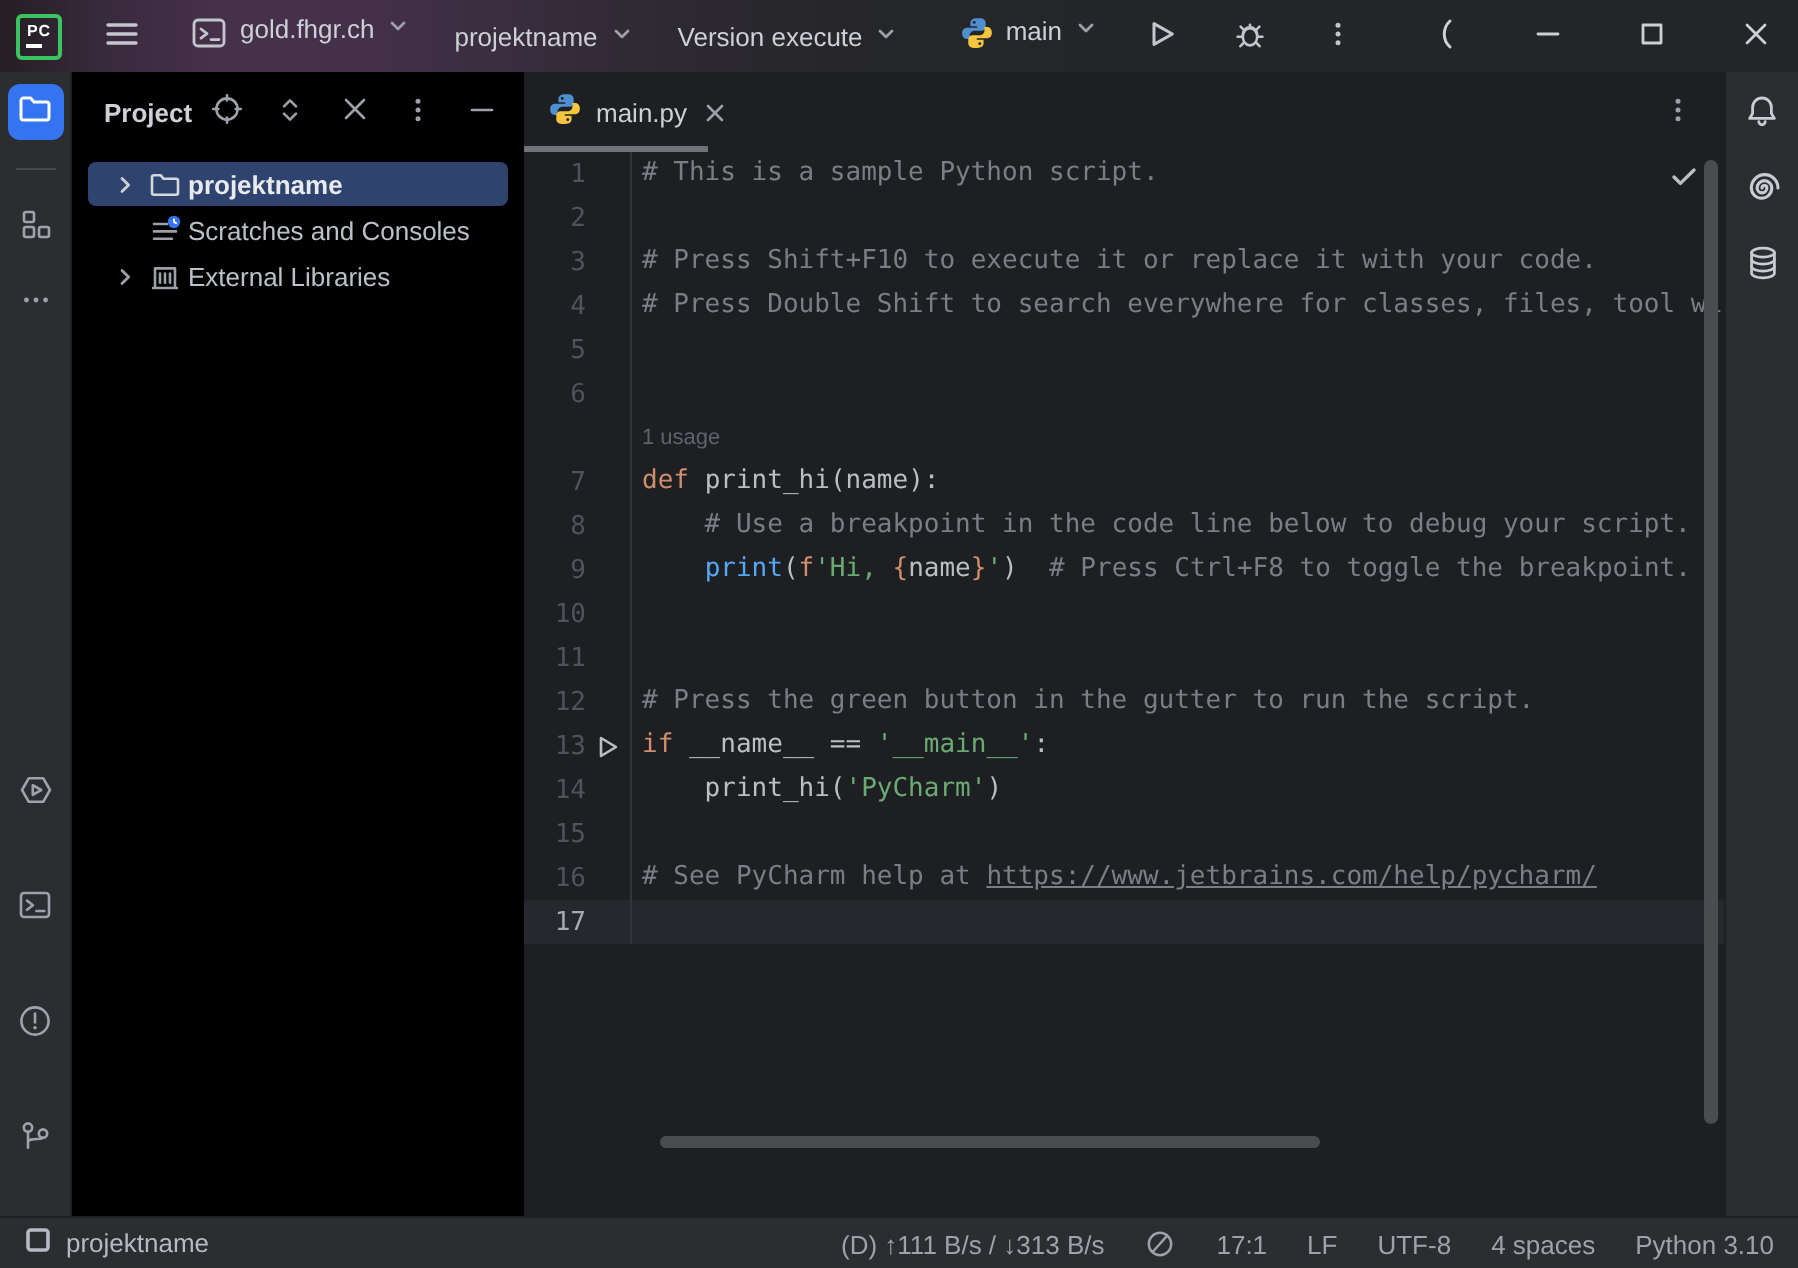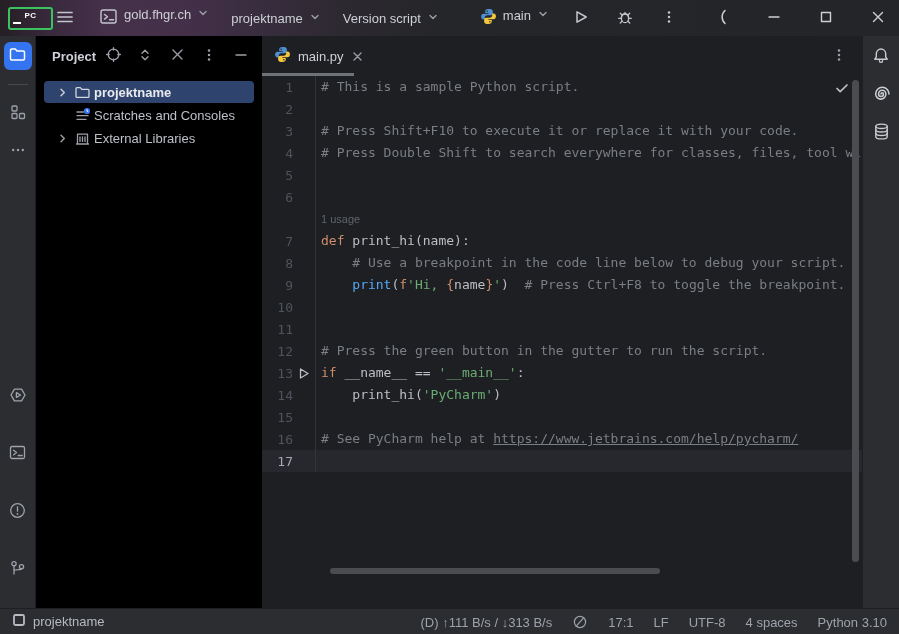--- a/index.html
+++ b/index.html
@@ -11,22 +11,22 @@
   }
 
   
   #titlebar {
     height:36px; display:flex; align-items:center; padding:0 10px 0 8px;
     background:linear-gradient(90deg,#251e24 0px,#3a2a3e 55px,#46314b 110px,#45304a 180px,#392d3f 255px,#2c2930 345px,#252629 440px,#242528 899px);
     color:#c3c6cd;
   }
   .tb-item { display:flex; align-items:flex-start; gap:6px; color:#c3c6cd; cursor:default; }
   .tb-label { font-size:13px; color:#cdd0d6; }
-  #pc-logo { width:45px; height:23px; border:2px solid #3bc35f; border-radius:3px;
-    display:flex; flex-direction:column; align-items:center; justify-content:center; gap:2px; }
+  #pc-logo { width:23px; height:23px; border:2px solid #3bc35f; border-radius:3px;
+    display:flex; flex-direction:column; align-items:center; justify-content:center; gap:2px; margin-right:18px; }
   #pc-logo .pc-txt { font-size:8px; font-weight:bold; color:#fff; letter-spacing:.5px; line-height:8px; }
   #pc-logo .pc-dash { width:8px; height:2px; background:#fff; align-self:flex-start; margin-left:3px; }
   .tb-gap { width:22px; }
   .chev { color:#9da0a8; display:flex; }
   #win-controls { display:flex; align-items:center; gap:30px; margin-left:26px; color:#ced0d6; }
   .wc-btn { width:22px; height:22px; display:flex; align-items:center; justify-content:center; }
   .tb-spacer { flex:1; }
   .tb-run-group { display:flex; align-items:center; gap:20px; margin-right:4px; }
   .tb-icon-btn { display:flex; align-items:center; justify-content:center; width:24px; height:24px; border-radius:4px; }
 
@@ -129,21 +129,21 @@
     <div class="tb-item">
       <span class="tb-label">projektname</span>
       <span class="chev">
           <svg xmlns="http://www.w3.org/2000/svg" fill="none" stroke="currentColor" stroke-linecap="round" stroke-linejoin="round" width="12" height="12" viewBox="0 0 12 12" stroke-width="1.4">
             <path d="M3 4.5l3 3 3-3"></path>
           </svg>
         </span>
     </div>
     <div class="tb-gap"></div>
     <div class="tb-item">
-      <span class="tb-label">Version script</span>
+      <span class="tb-label">Version execute</span>
       <span class="chev">
           <svg xmlns="http://www.w3.org/2000/svg" fill="none" stroke="currentColor" stroke-linecap="round" stroke-linejoin="round" width="12" height="12" viewBox="0 0 12 12" stroke-width="1.4">
             <path d="M3 4.5l3 3 3-3"></path>
           </svg>
         </span>
     </div>
     <div class="tb-spacer"></div>
     <div class="tb-run-group">
       <div class="tb-item">
         <span><svg xmlns="http://www.w3.org/2000/svg" width="17" height="17" viewBox="0 0 16 16">

